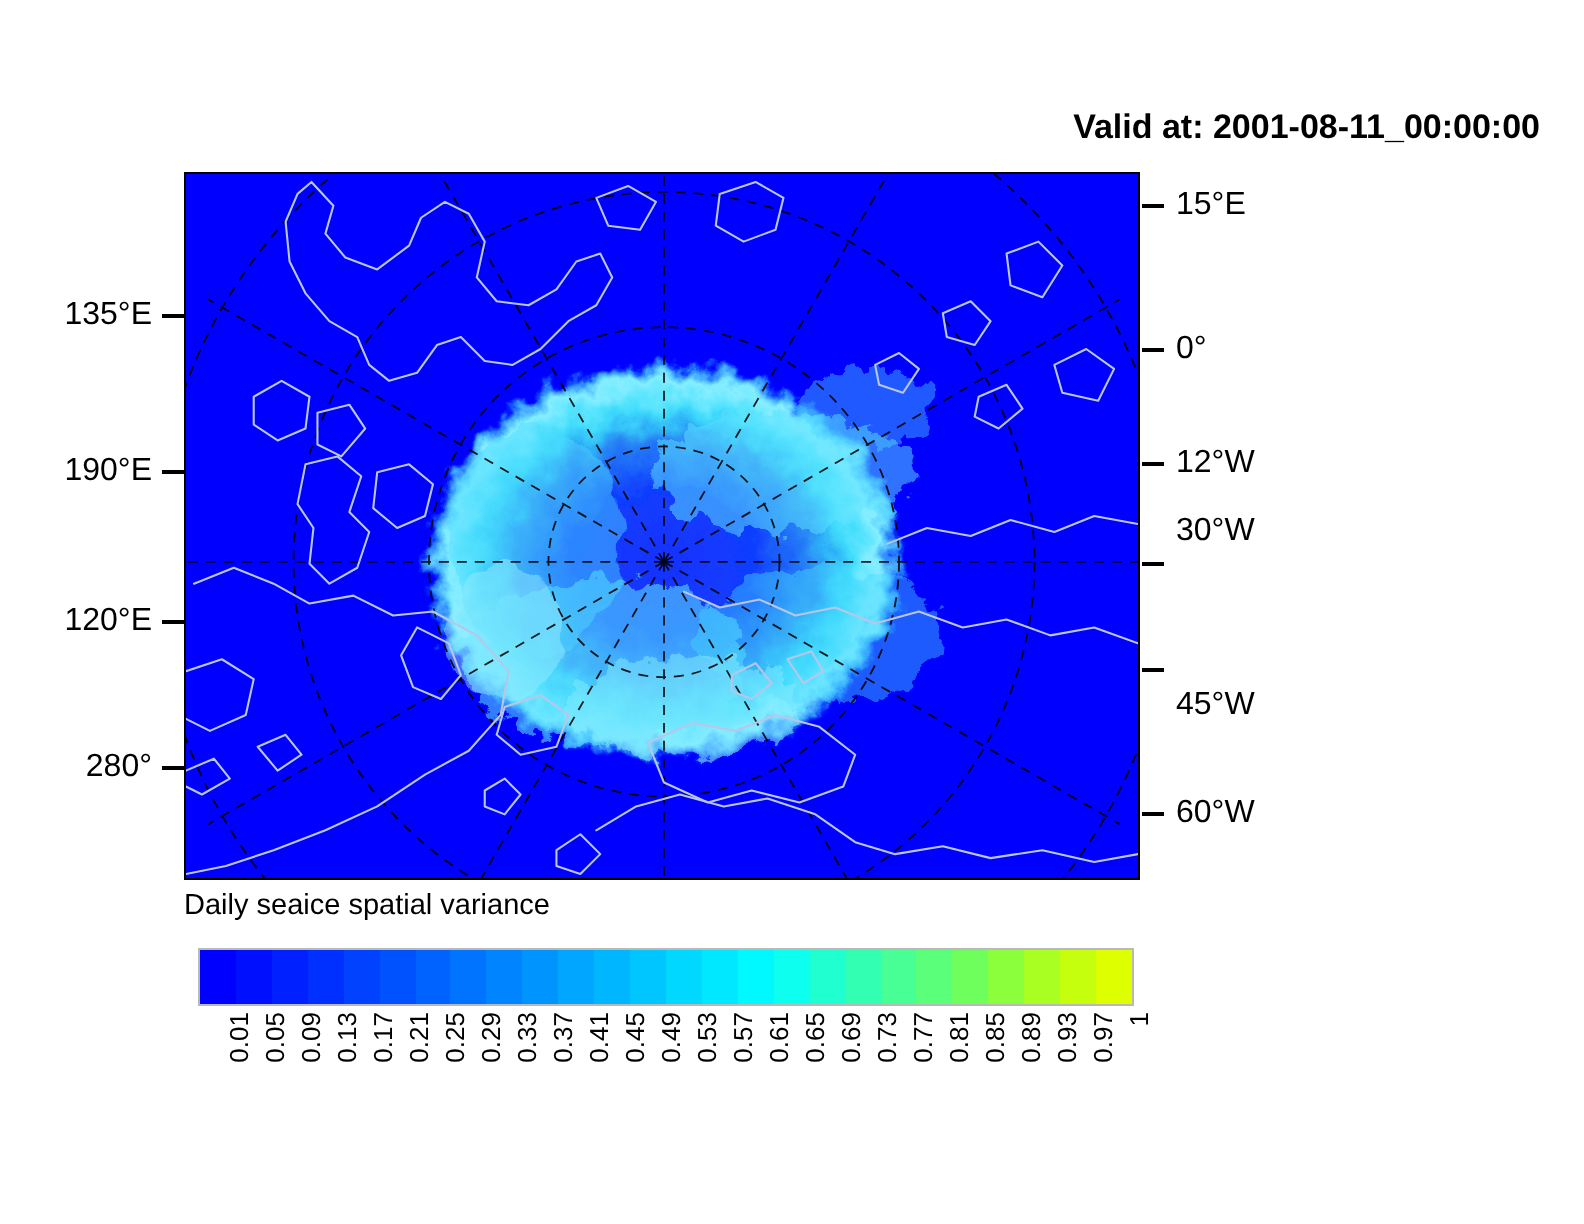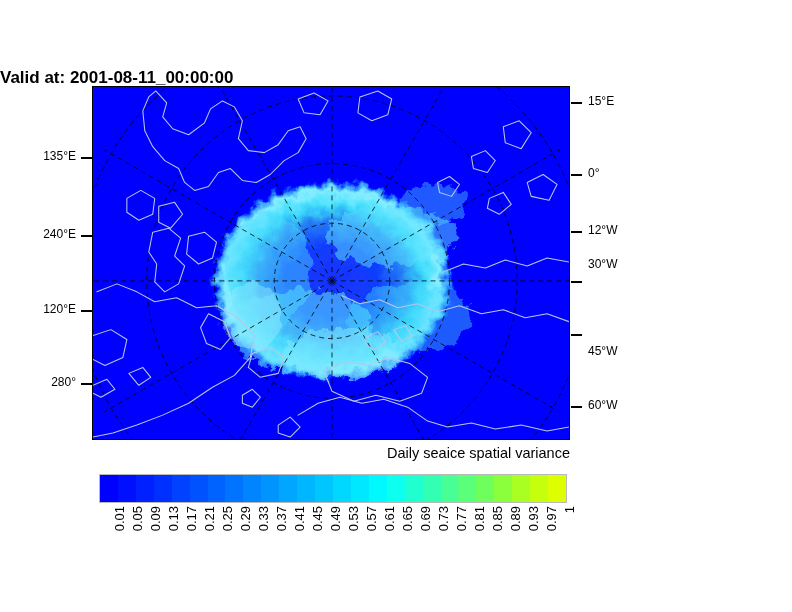--- a/index.html
+++ b/index.html
@@ -15,26 +15,25 @@
     font-family: "Liberation Sans", sans-serif;
     color: #000000;
   }
 
   
   #title {
     position: absolute;
     left: 0;
     top: 54px;
     width: 770px;
-    text-align: left;
+    text-align: right;
     font-size: 17px;
     font-weight: bold;
     letter-spacing: 0px;
     white-space: nowrap;
-    margin-top: 14px;
   }
 
   
   #plot-frame {
     position: absolute;
     left: 92px;
     top: 86px;
     width: 478px;
     height: 354px;
     border: 1px solid #000000;
@@ -56,34 +55,34 @@
     position: absolute;
     height: 0;
     border-top: 2px solid #000000;
     width: 11px;
   }
   .tick.left  { left: 81px; }
   .tick.right { left: 571px; }
 
   .axis-label {
     position: absolute;
-    font-size: 12px;
+    font-size: 16px;
     white-space: nowrap;
     line-height: 1;
   }
   .axis-label.left  { right: 716px; }
   .axis-label.right { left: 588px;  text-align: left;  }
 
   
   #caption {
     position: absolute;
     left: 92px;
     top: 445px;
     width: 478px;
-    text-align: right;
+    text-align: left;
     font-size: 14.5px;
     white-space: nowrap;
   }
 
   
   #colorbar-wrap {
     position: absolute;
     left: 99px;
     top: 474px;
     width: 468px;
@@ -251,21 +250,21 @@
 <div class="tick left" style="top:383px"></div>
 
 <div class="tick right" style="top:102px"></div>
 <div class="tick right" style="top:174px"></div>
 <div class="tick right" style="top:231px"></div>
 <div class="tick right" style="top:281px"></div>
 <div class="tick right" style="top:334px"></div>
 <div class="tick right" style="top:406px"></div>
 
 <div class="axis-label left" style="top:150px">135°E</div>
-<div class="axis-label left" style="top:228px">240°E</div>
+<div class="axis-label left" style="top:228px">190°E</div>
 <div class="axis-label left" style="top:303px">120°E</div>
 <div class="axis-label left" style="top:376px">280°</div>
 
 <div class="axis-label right" style="top:95px">15°E</div>
 <div class="axis-label right" style="top:167px">0°</div>
 <div class="axis-label right" style="top:224px">12°W</div>
 <div class="axis-label right" style="top:258px">30°W</div>
 <div class="axis-label right" style="top:345px">45°W</div>
 <div class="axis-label right" style="top:399px">60°W</div>
 

